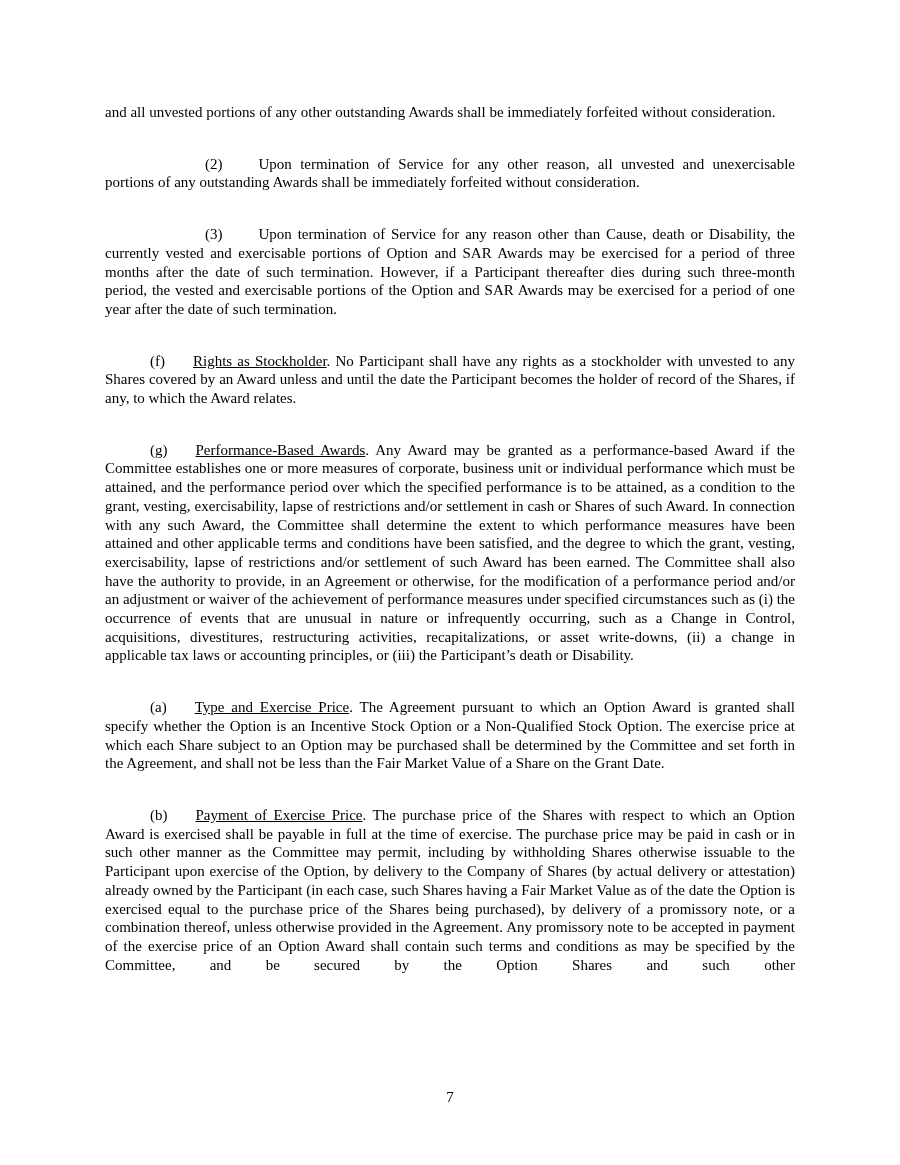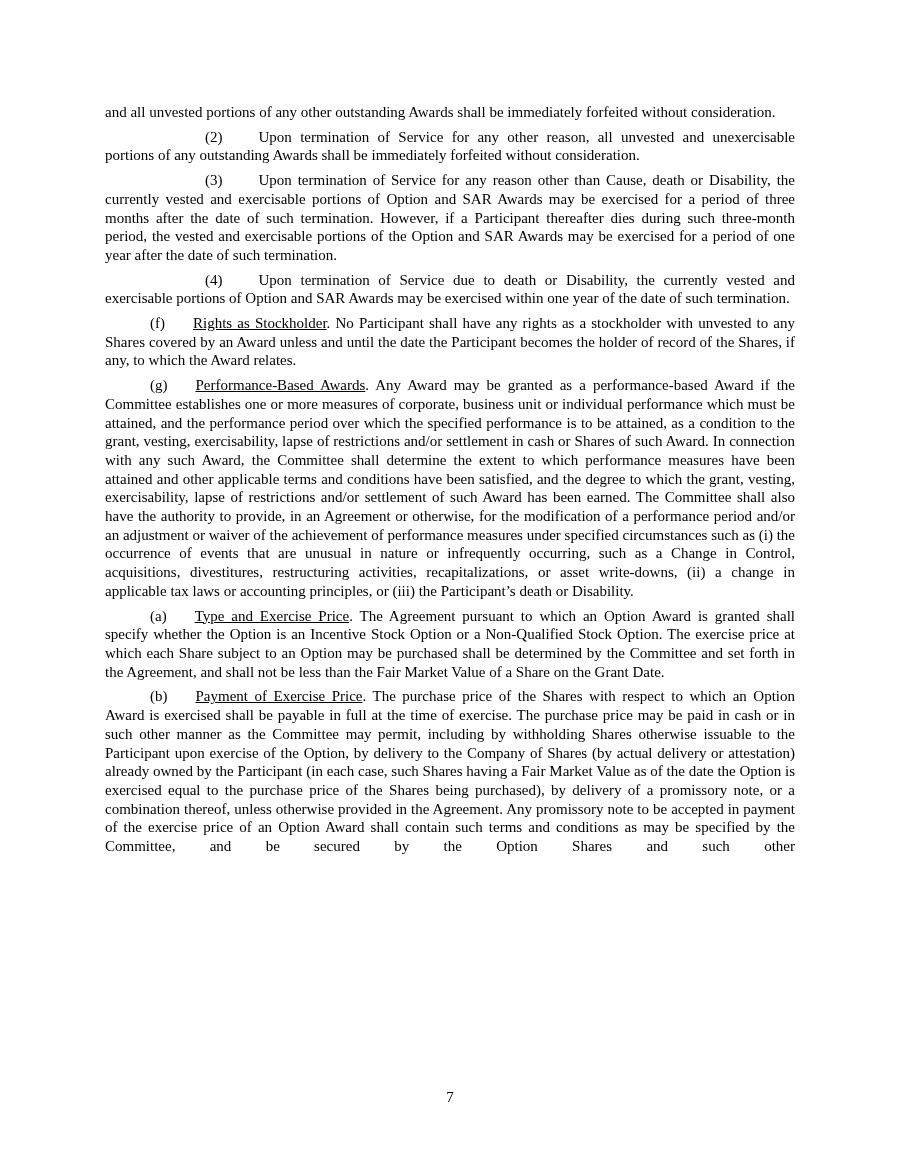--- a/index.html
+++ b/index.html
@@ -14,21 +14,21 @@
     line-height: 18.7px;
     overflow: hidden;
   }
   .content {
     position: absolute;
     top: 103px;
     left: 105px;
     width: 690px;
   }
   p.para { margin: 0; text-align: justify; }
-  p.para + p.para { margin-top: 6px; }
+  p.para + p.para { margin-top: 33px; }
   p.cont { text-indent: 0; }
   p.numbered { text-indent: 100px; }
   p.lettered { text-indent: 45px; }
   p.section { text-indent: 0; font-weight: bold; }
   p.jlast { text-align-last: justify; }
   .tab { display: inline-block; height: 1px; }
   .t-num { width: 36px; }
   .t-let { width: 28px; }
   .t-sec { width: 30px; }
   .u { text-decoration: underline; }
@@ -48,21 +48,20 @@
 
 <div class="page">
   <div class="content">
 
     <p class="para cont"><span>and all unvested portions of any other outstanding Awards shall be immediately forfeited without consideration.</span></p>
 
     <p class="para numbered"><span>(2)</span><span class="tab t-num"></span><span>Upon termination of Service for any other reason, all unvested and unexercisable portions of any outstanding Awards shall be immediately forfeited without consideration.</span></p>
 
     <p class="para numbered"><span>(3)</span><span class="tab t-num"></span><span>Upon termination of Service for any reason other than Cause, death or Disability, the currently vested and exercisable portions of Option and SAR Awards may be exercised for a period of three months after the date of such termination.  However, if a Participant thereafter dies during such three-month period, the vested and exercisable portions of the Option and SAR Awards may be exercised for a period of one year after the date of such termination.</span></p>
 
-    <p class="para numbered"><span>(4)</span><span class="tab t-num"></span><span>Upon termination of Service due to death or Disability, the currently vested and exercisable portions of Option and SAR Awards may be exercised within one year of the date of such termination.</span></p>
 
     <p class="para lettered"><span>(f)</span><span class="tab t-let"></span><span class="u">Rights as Stockholder</span><span>.</span> <span>No Participant shall have any rights as a stockholder with unvested to any Shares covered by an Award unless and until the date the Participant becomes the holder of record of the Shares, if any, to which the Award relates.</span></p>
 
     <p class="para lettered"><span>(g)</span><span class="tab t-let"></span><span class="u">Performance-Based Awards</span><span>.</span> <span>Any Award may be granted as a performance-based Award if the Committee establishes one or more measures of corporate, business unit or individual performance which must be attained, and the performance period over which the specified performance is to be attained, as a condition to the grant, vesting, exercisability, lapse of restrictions and/or settlement in cash or Shares of such Award.  In connection with any such Award, the Committee shall determine the extent to which performance measures have been attained and other applicable terms and conditions have been satisfied, and the degree to which the grant, vesting, exercisability, lapse of restrictions and/or settlement of such Award has been earned.  The Committee shall also have the authority to provide, in an Agreement or otherwise, for the modification of a performance period and/or an adjustment or waiver of the achievement of performance measures under specified circumstances such as (i) the occurrence of events that are unusual in nature or infrequently occurring, such as a Change in Control, acquisitions, divestitures, restructuring activities, recapitalizations, or asset write-downs, (ii) a change in applicable tax laws or accounting principles, or (iii) the Participant’s death or Disability.</span></p>
 
 
     <p class="para lettered"><span>(a)</span><span class="tab t-let"></span><span class="u">Type and Exercise Price</span><span>.</span> <span>The Agreement pursuant to which an Option Award is granted shall specify whether the Option is an Incentive Stock Option or a Non-Qualified Stock Option.  The exercise price at which each Share subject to an Option may be purchased shall be determined by the Committee and set forth in the Agreement, and shall not be less than the Fair Market Value of a Share on the Grant Date.</span></p>
 
     <p class="para lettered jlast"><span>(b)</span><span class="tab t-let"></span><span class="u">Payment of Exercise Price</span><span>.</span> <span>The purchase price of the Shares with respect to which an Option Award is exercised shall be payable in full at the time of exercise.  The purchase price may be paid in cash or in such other manner as the Committee may permit, including by withholding Shares otherwise issuable to the Participant upon exercise of the Option, by delivery to the Company of Shares (by actual delivery or attestation) already owned by the Participant (in each case, such Shares having a Fair Market Value as of the date the Option is exercised equal to the purchase price of the Shares being purchased), by delivery of a promissory note, or a combination thereof, unless otherwise provided in the Agreement.  Any promissory note to be accepted in payment of the exercise price of an Option Award shall contain such terms and conditions as may be specified by the Committee, and be secured by the Option Shares and such other</span></p>
 

